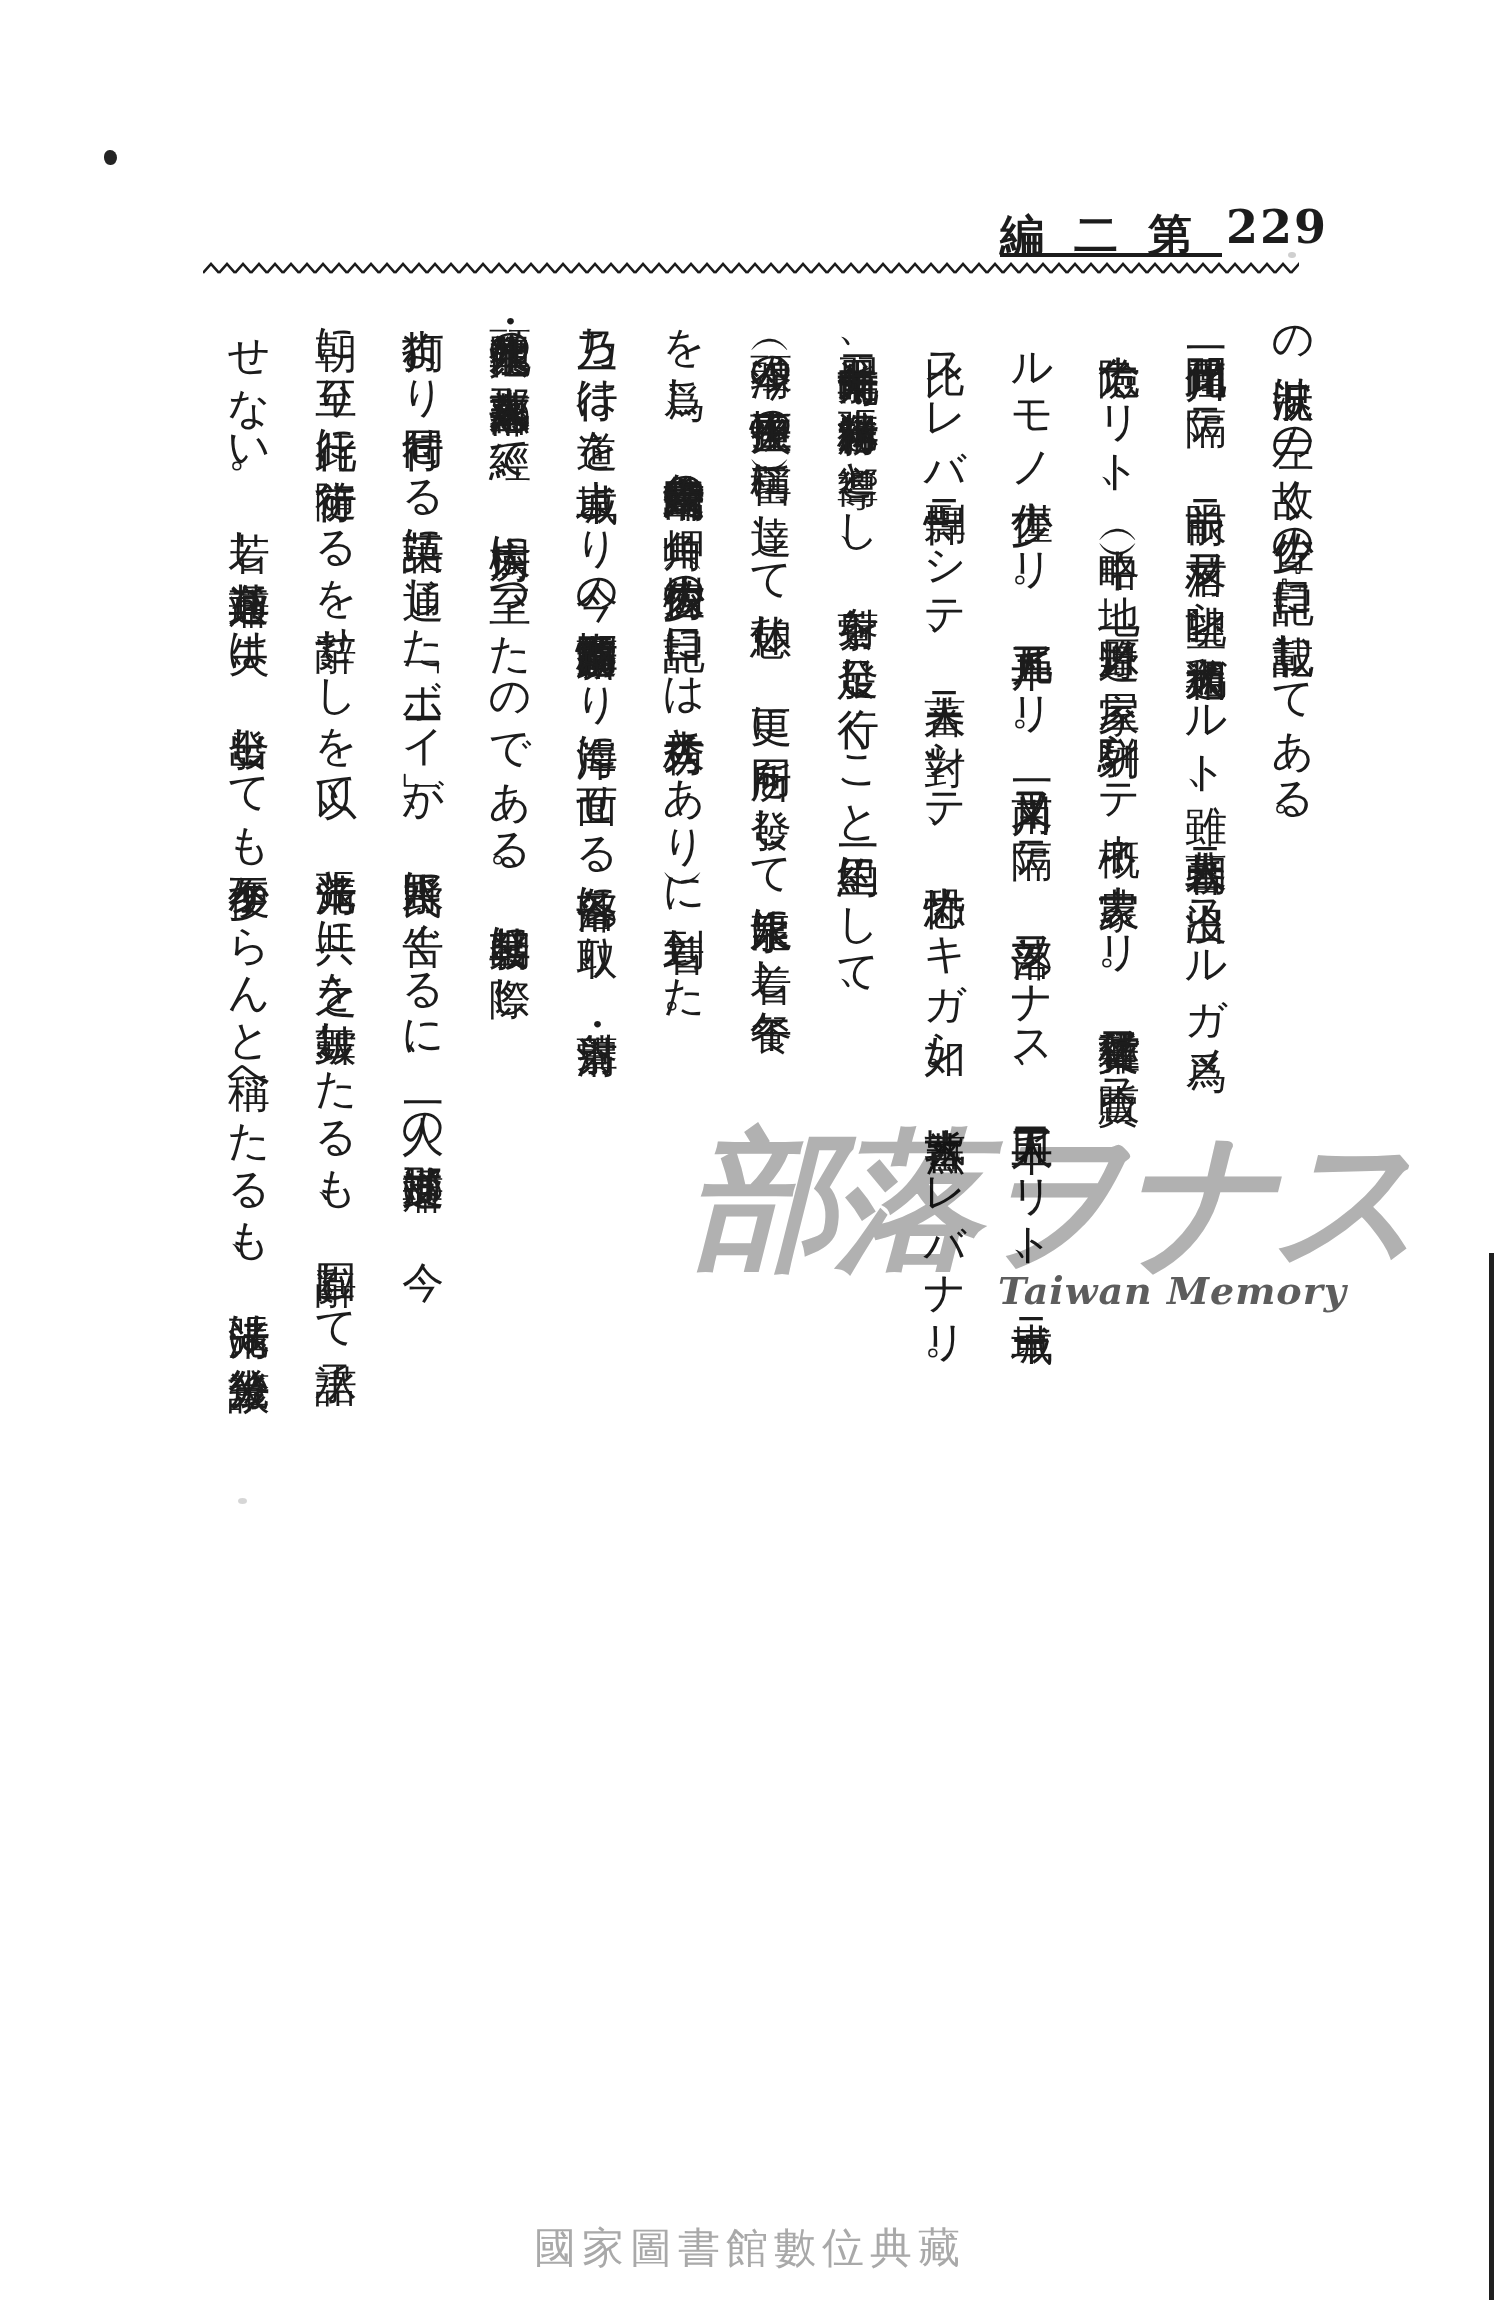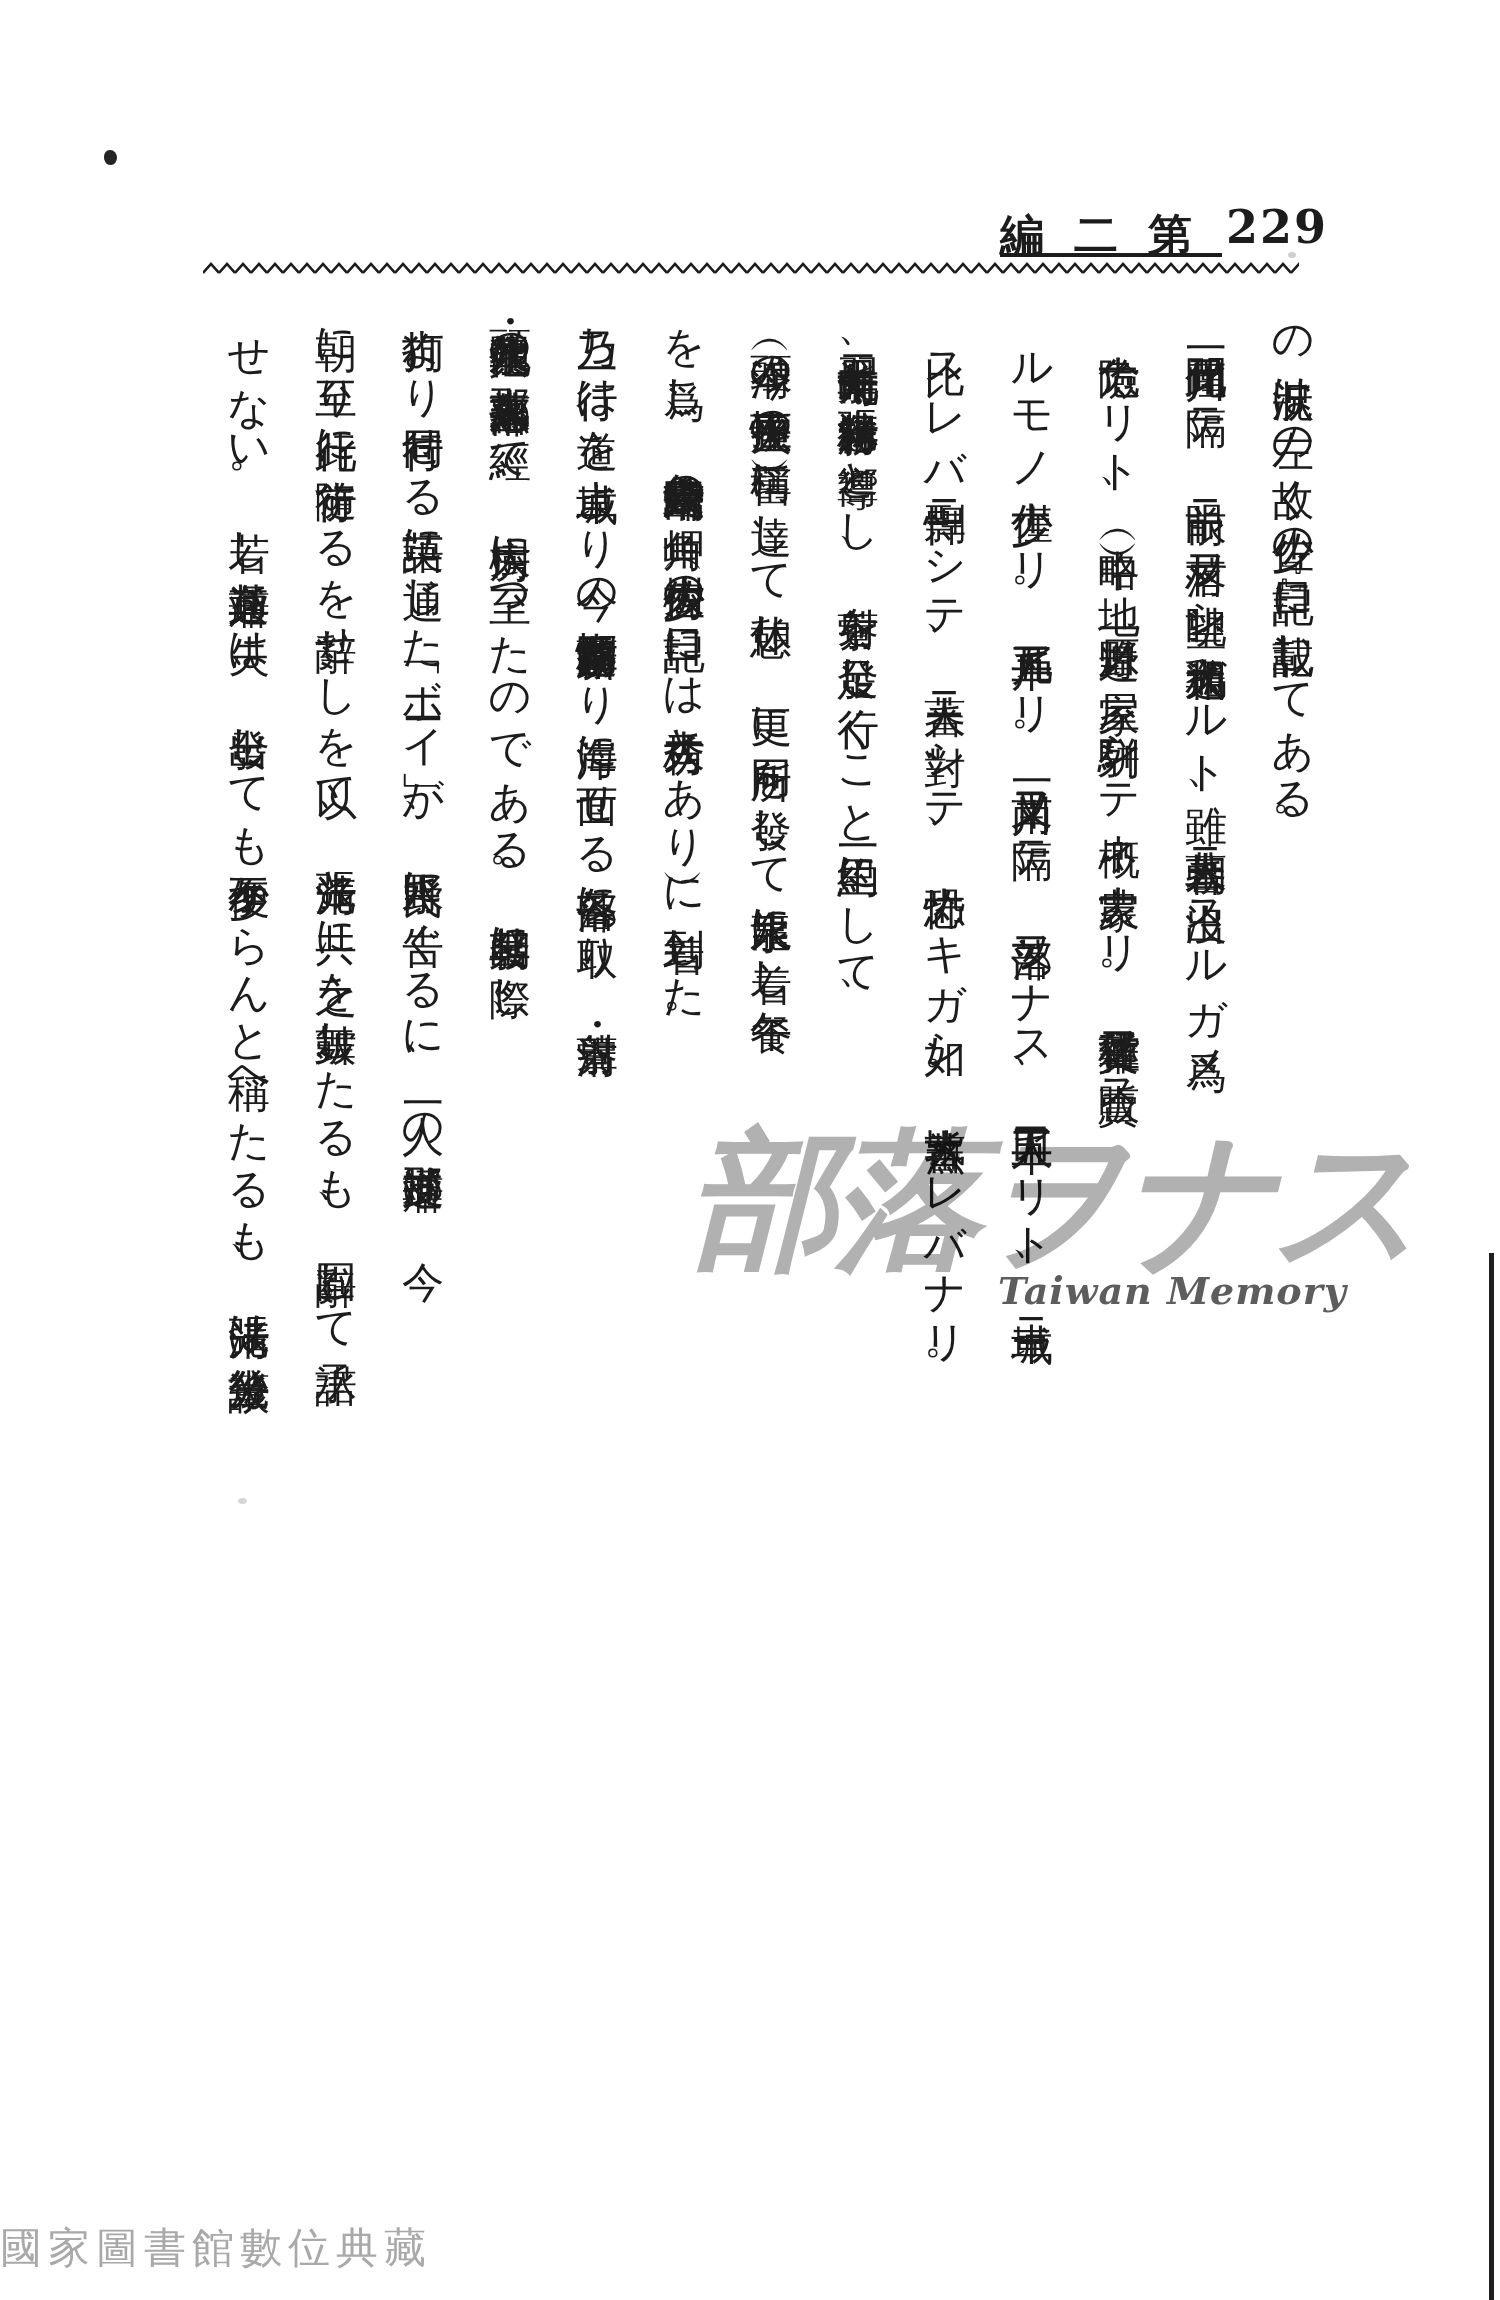--- a/index.html
+++ b/index.html
@@ -61,21 +61,21 @@
     position:absolute;left:978px;top:1268px;
     font-size:38px;font-style:italic;font-weight:bold;
     letter-spacing:1px;color:#404040;opacity:.85;
     mix-blend-mode:multiply;white-space:nowrap;
     pointer-events:none;
     margin-left:20px;
   }
   
   .caption{
     position:absolute;left:0;right:0;top:2220px;
-    text-align:left;
+    text-align:center;
     font-family:"DejaVu Sans","Liberation Sans",sans-serif;
     font-size:42px;letter-spacing:6px;
     color:#a9a9a9;
   }
   
   .blemish{
     position:absolute;left:104px;top:150px;width:13px;height:15px;
     background:#242424;border-radius:45% 55% 50% 50%;
   }
   .edge-line{

